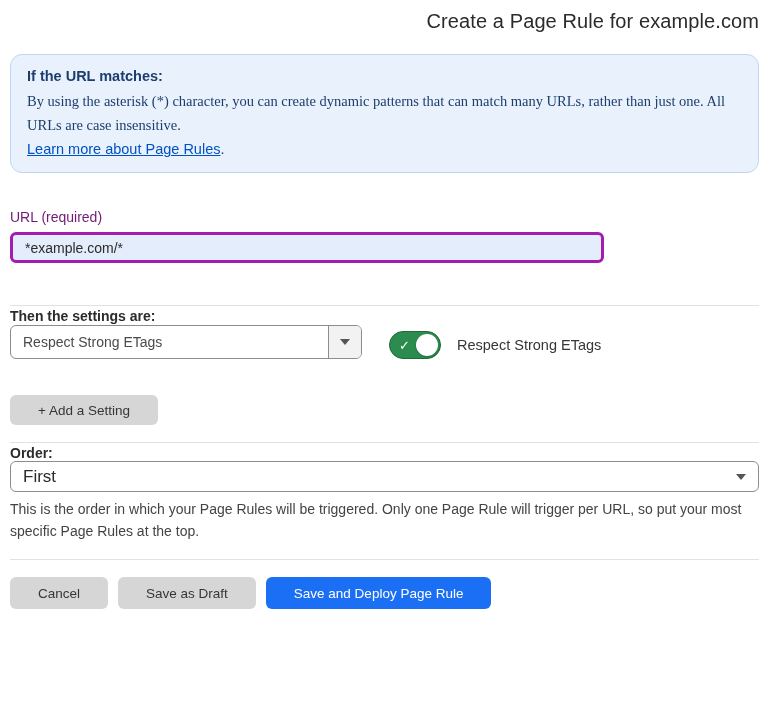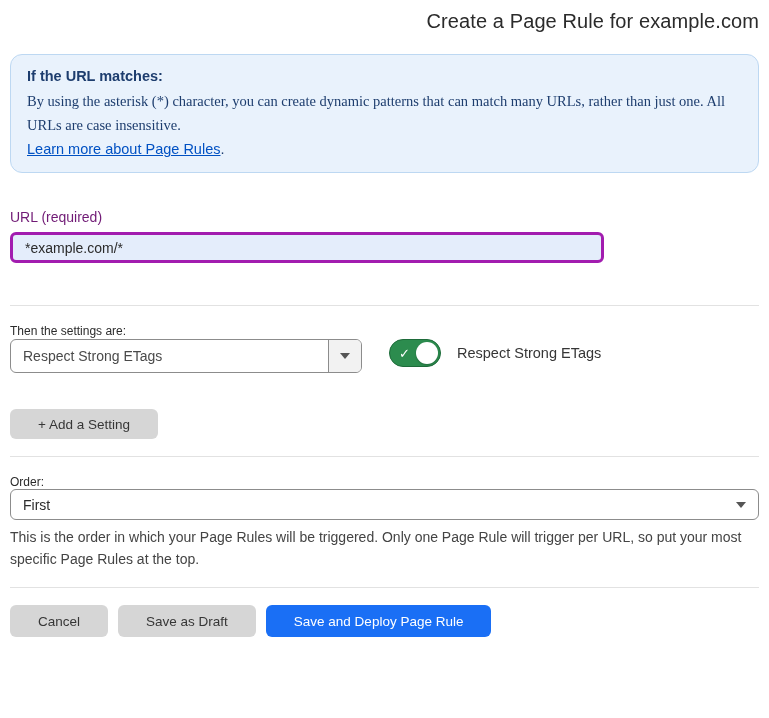--- a/index.html
+++ b/index.html
@@ -66,30 +66,30 @@
   .divider {
     border: none;
     border-top: 1px solid #e2e2e2;
     margin: 0;
   }
   .divider-1 { margin-top: 42px; }
   .divider-2 { margin-top: 17px; }
   .divider-3 { margin-top: 17px; }
 
   .section-heading {
-    font-size: 12px;
-    font-weight: normal;
-    color: #2b2b2b;
-    margin-top: 18px;
+    font-size: 14px;
+    font-weight: bold;
+    color: #2b2b2b;
+    margin-top: 2px;
   }
 
   
   .setting-row {
     display: flex;
-    align-items: flex-start;
+    align-items: flex-end;
     margin-top: 1px;
   }
   .setting-select {
     width: 352px;
     height: 34px;
     border: 1px solid #8c8c8c;
     border-radius: 6px;
     background: #ffffff;
     display: flex;
     align-items: stretch;
@@ -179,21 +179,21 @@
   
   .order-select {
     width: 749px;
     height: 31px;
     border: 1px solid #8c8c8c;
     border-radius: 6px;
     background: #ffffff;
     display: flex;
     align-items: center;
     padding: 0 12px;
-    font-size: 14px;
+    font-size: 17px;
     color: #2b2b2b;
     cursor: pointer;
   }
   .order-select-value { flex: 1; }
 
   .help-text {
     margin-top: 6px;
     font-size: 14px;
     line-height: 22px;
     color: #444444;

